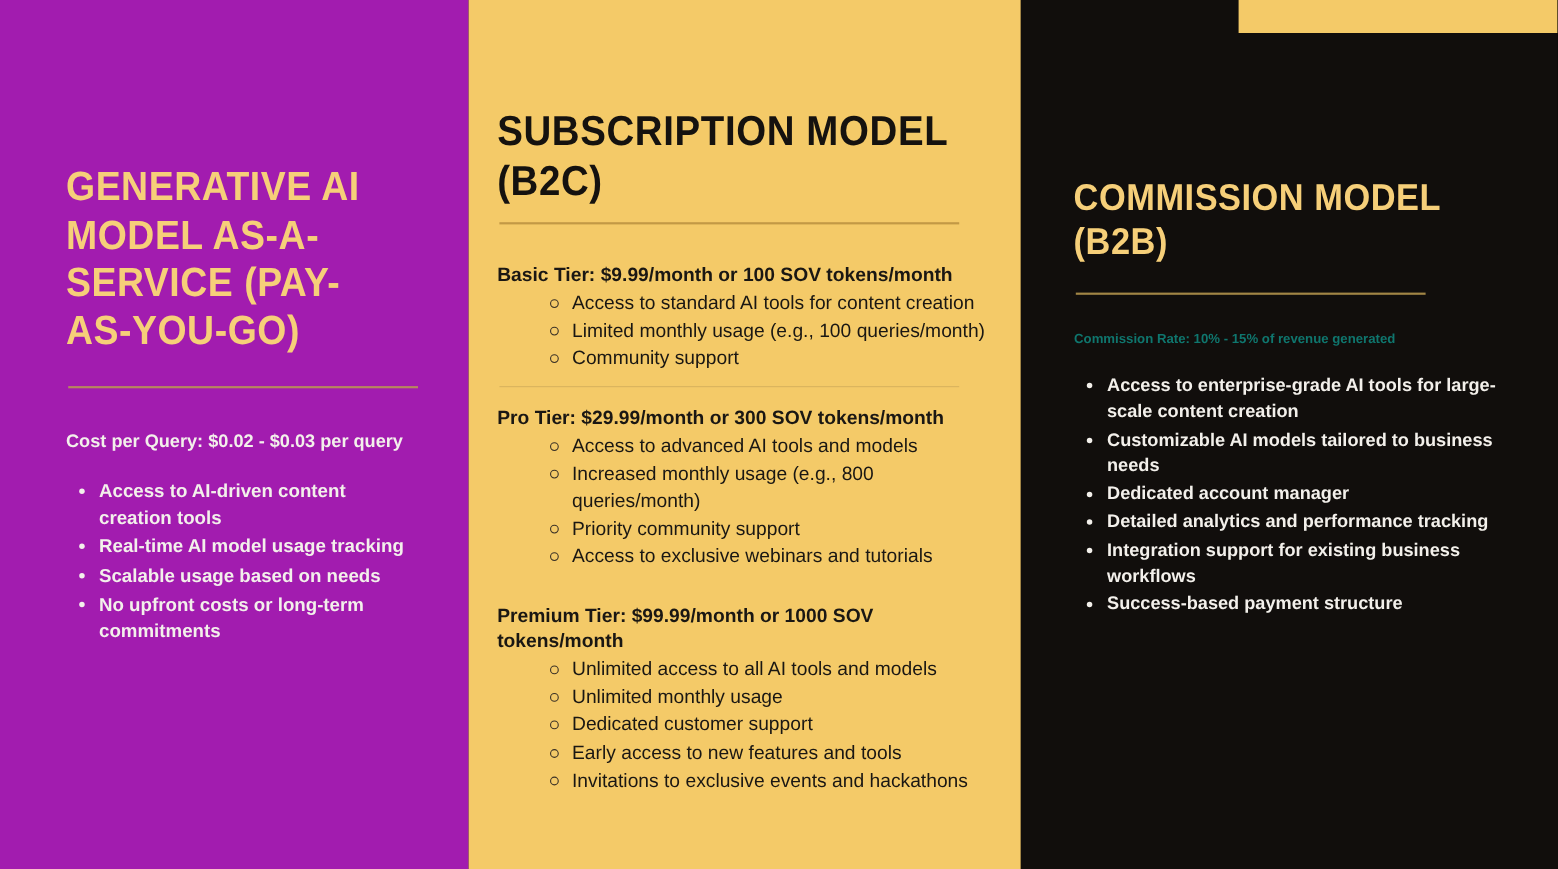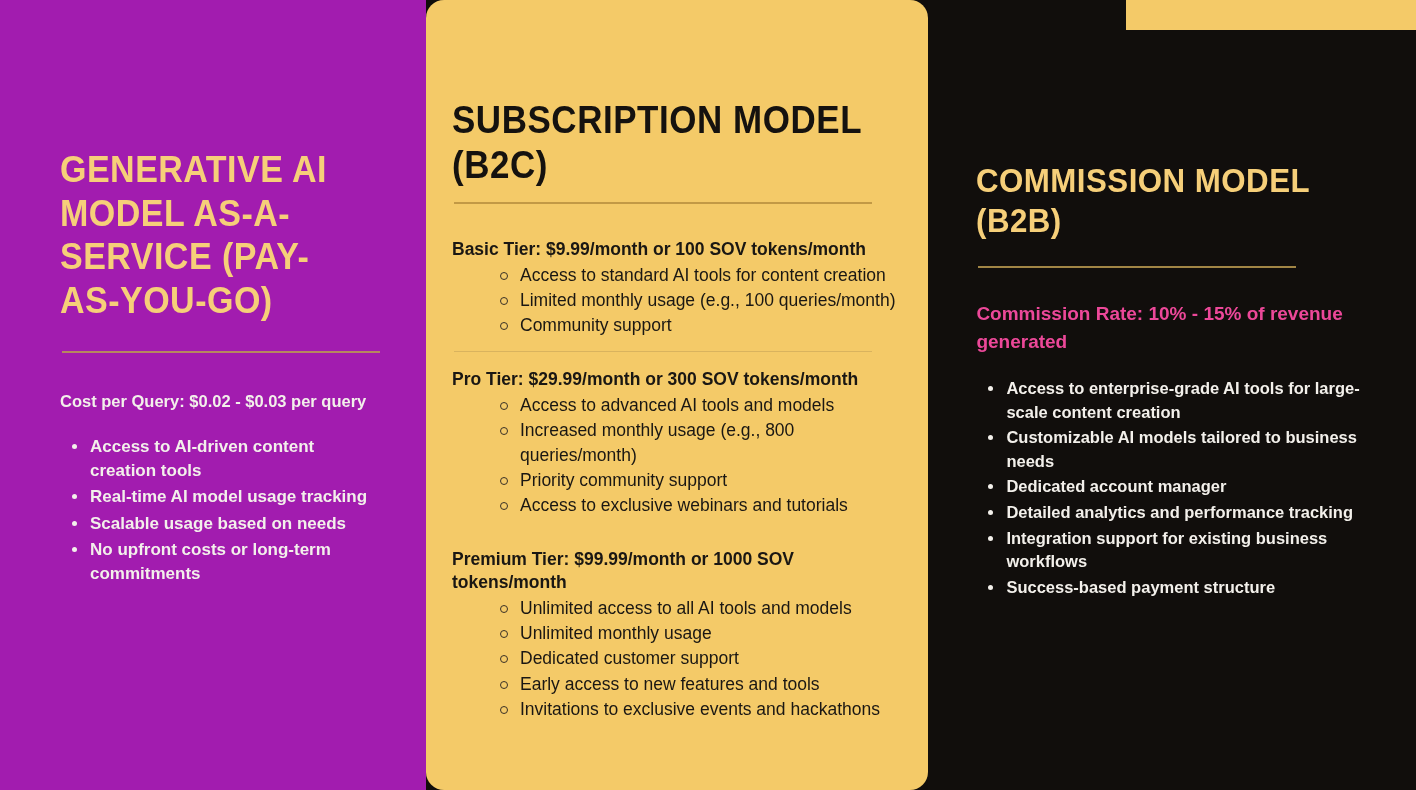--- a/index.html
+++ b/index.html
@@ -28,21 +28,20 @@
   }
 
   .panel-left {
     width: 432px;
     background: #a21caf;
   }
 
   .panel-mid {
     width: 544px;
     background: #f4ca68;
-    border-radius: 18px;
   }
 
   .panel-right {
     width: 528px;
     background: #110e0c;
   }
 
   
   .corner-accent {
     position: absolute;
@@ -185,22 +184,22 @@
     padding: 160px 40px 0 48px;
   }
   .heading-right {
     font-size: 34px;
   }
   .rule-right {
     width: 318px;
     margin: 26px 0 32px 2px;
   }
   .right-lead {
-    color: #ec4899;
-    font-size: 19px;
+    color: #0f766e;
+    font-size: 12px;
     font-weight: bold;
     line-height: 1.44;
     margin-bottom: 18px;
   }
   .right-inner ul.dots > li { font-size: 16.5px; }
 
 </style>
 </head>
 <body>
 

